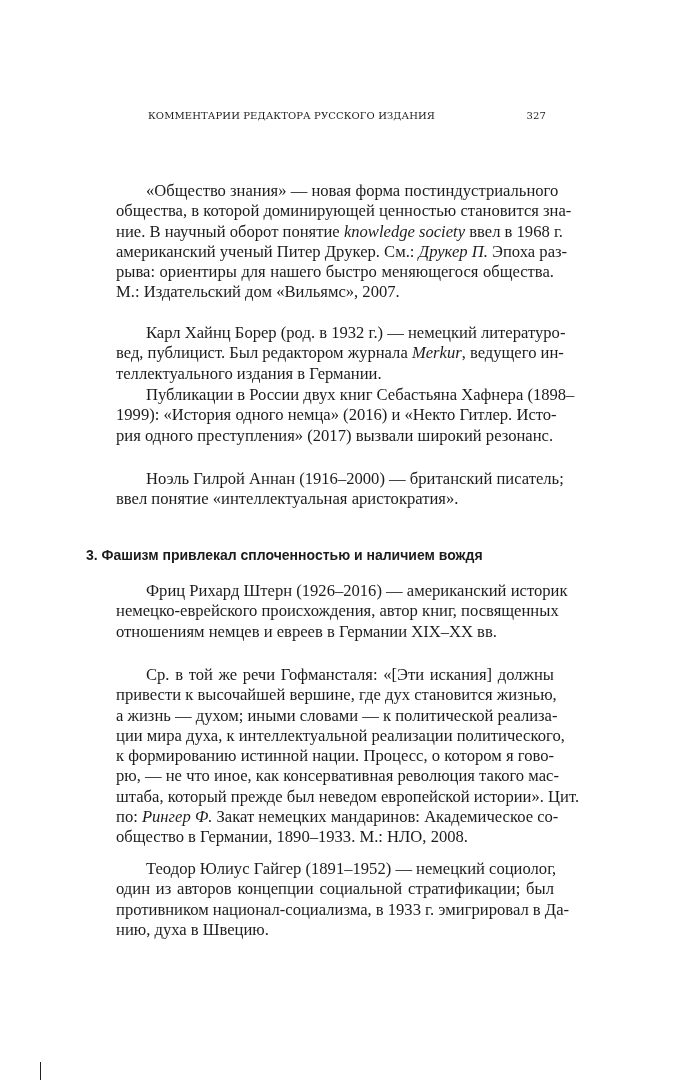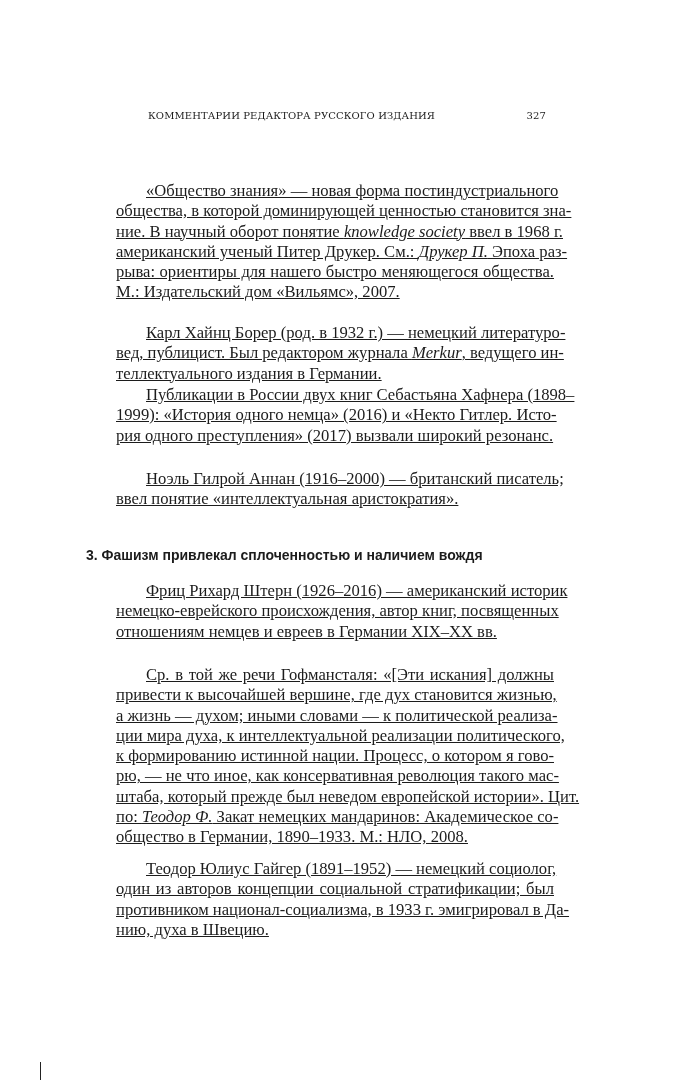--- a/index.html
+++ b/index.html
@@ -25,21 +25,21 @@
     position: absolute;
     left: 86px;
     width: 468px;
     font-size: 15.2px;
     line-height: 20.3px;
     text-align: justify;
     font-family: "Liberation Serif", "DejaVu Serif", serif;
     font-size: 16.6px;
   }
   .para { margin: 0; text-indent: 30px; }
-  .para .line { display: block; text-align: justify; text-align-last: justify; white-space: nowrap; text-decoration: underline; }
+  .para .line { display: block; text-align: justify; text-align-last: justify; white-space: nowrap; }
   .para .line.last { text-align-last: left; }
   .section-heading {
     position: absolute;
     left: 86px; top: 547px;
     font-family: "Liberation Sans", "DejaVu Sans", sans-serif;
     font-weight: bold;
     font-size: 14px;
     white-space: nowrap;
   }
   .margin-mark {
@@ -103,21 +103,21 @@
 
 <div class="text-block" style="top:665px;">
   <p class="para">
     <span class="line" style="padding-left:30px;">Ср. в той же речи Гофмансталя: «[Эти искания] должны</span>
     <span class="line">привести к высочайшей вершине, где дух становится жизнью,</span>
     <span class="line">а жизнь — духом; иными словами — к политической реализа-</span>
     <span class="line">ции мира духа, к интеллектуальной реализации политического,</span>
     <span class="line">к формированию истинной нации. Процесс, о котором я гово-</span>
     <span class="line">рю, — не что иное, как консервативная революция такого мас-</span>
     <span class="line">штаба, который прежде был неведом европейской истории». Цит.</span>
-    <span class="line">по: <i>Теодор Ф.</i> Закат немецких мандаринов: Академическое со-</span>
+    <span class="line">по: <i>Рингер Ф.</i> Закат немецких мандаринов: Академическое со-</span>
     <span class="line last">общество в Германии, 1890–1933. М.: НЛО, 2008.</span>
   </p>
 </div>
 
 <div class="text-block" style="top:859px;">
   <p class="para">
     <span class="line" style="padding-left:30px;">Теодор Юлиус Гайгер (1891–1952) — немецкий социолог,</span>
     <span class="line">один из авторов концепции социальной стратификации; был</span>
     <span class="line">противником национал-социализма, в 1933 г. эмигрировал в Да-</span>
     <span class="line last">нию, духа в Швецию.</span>

